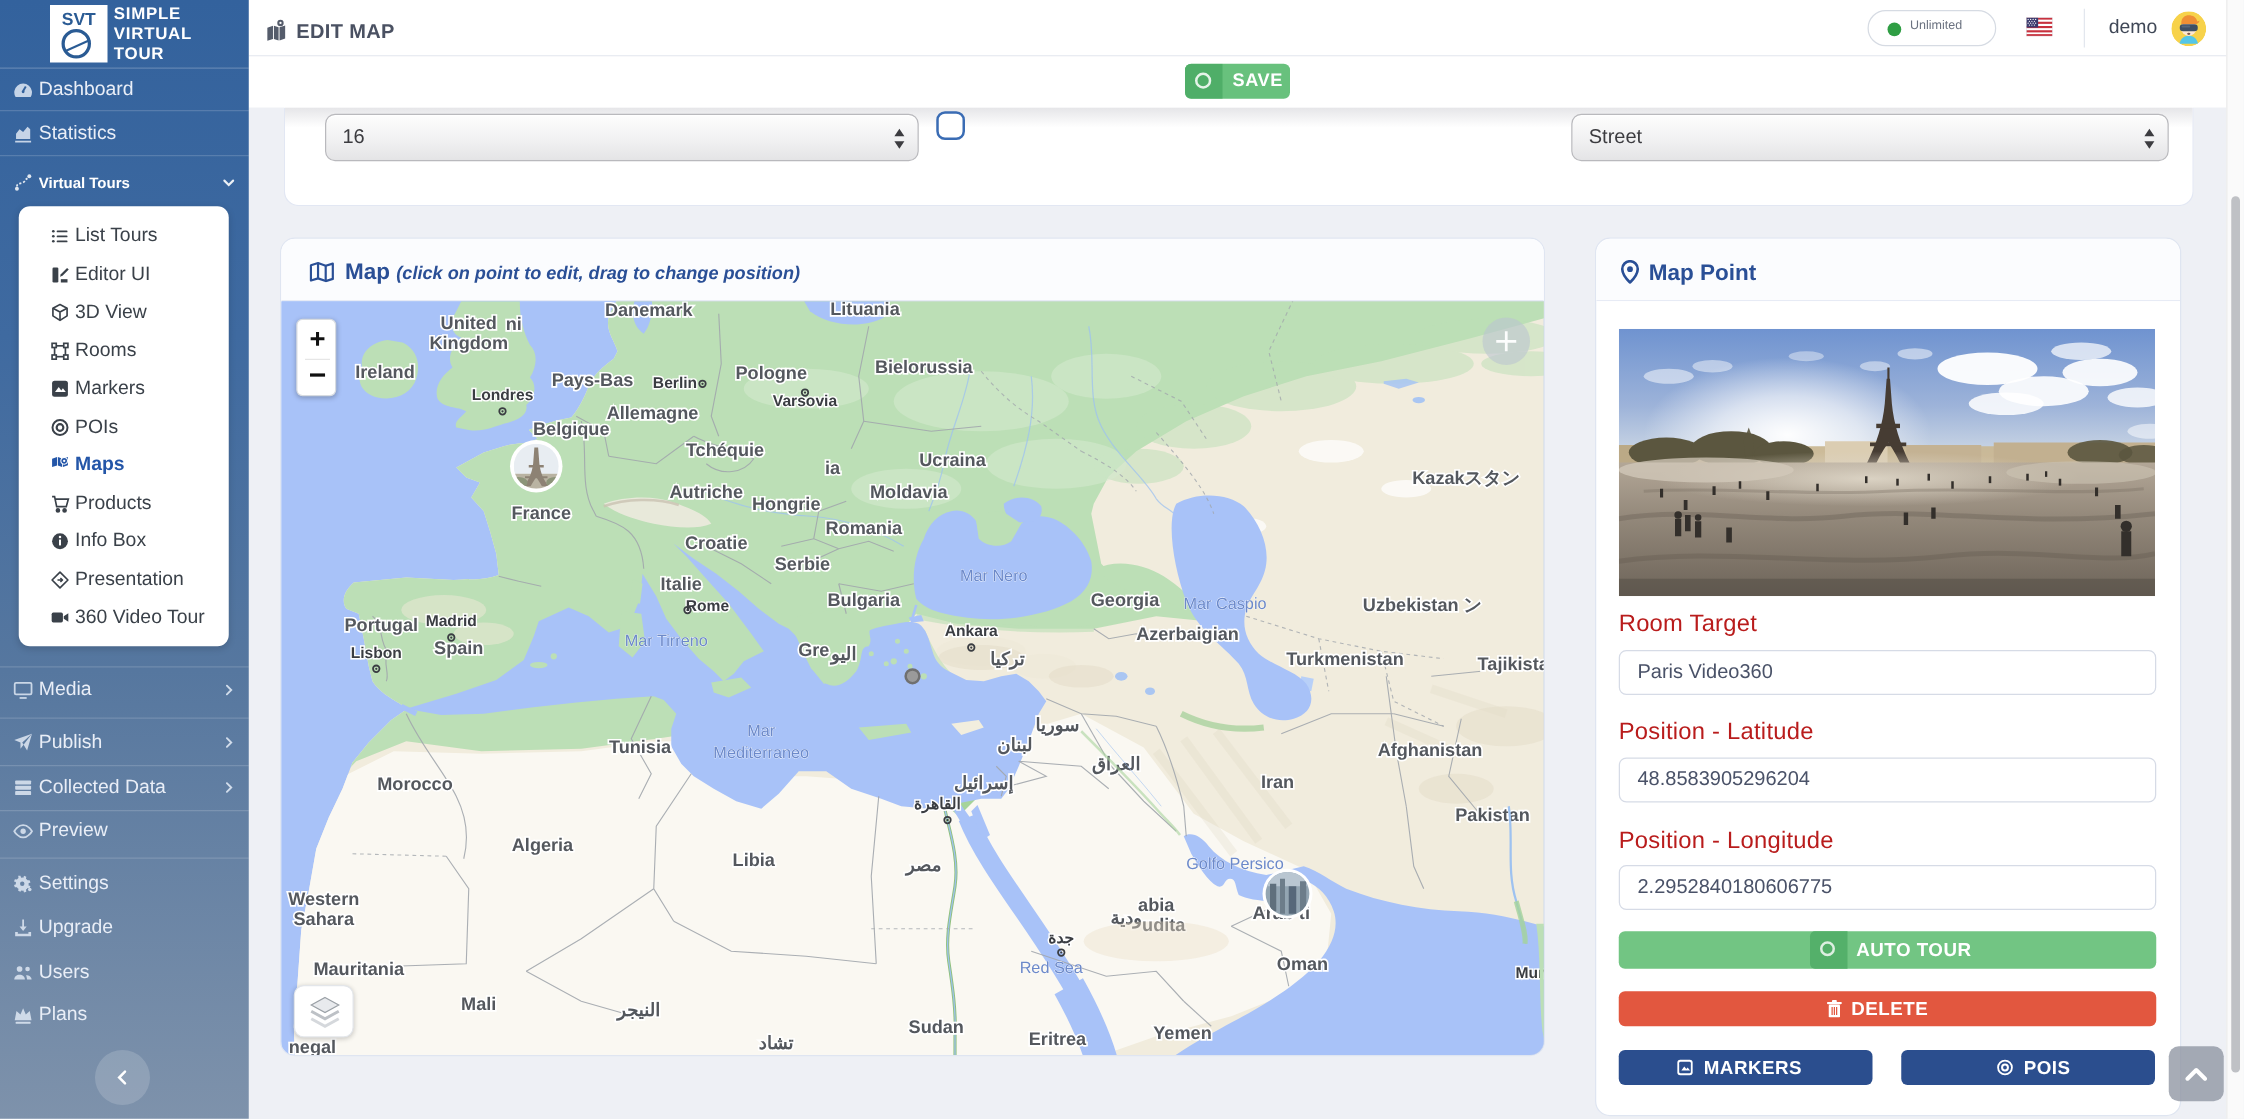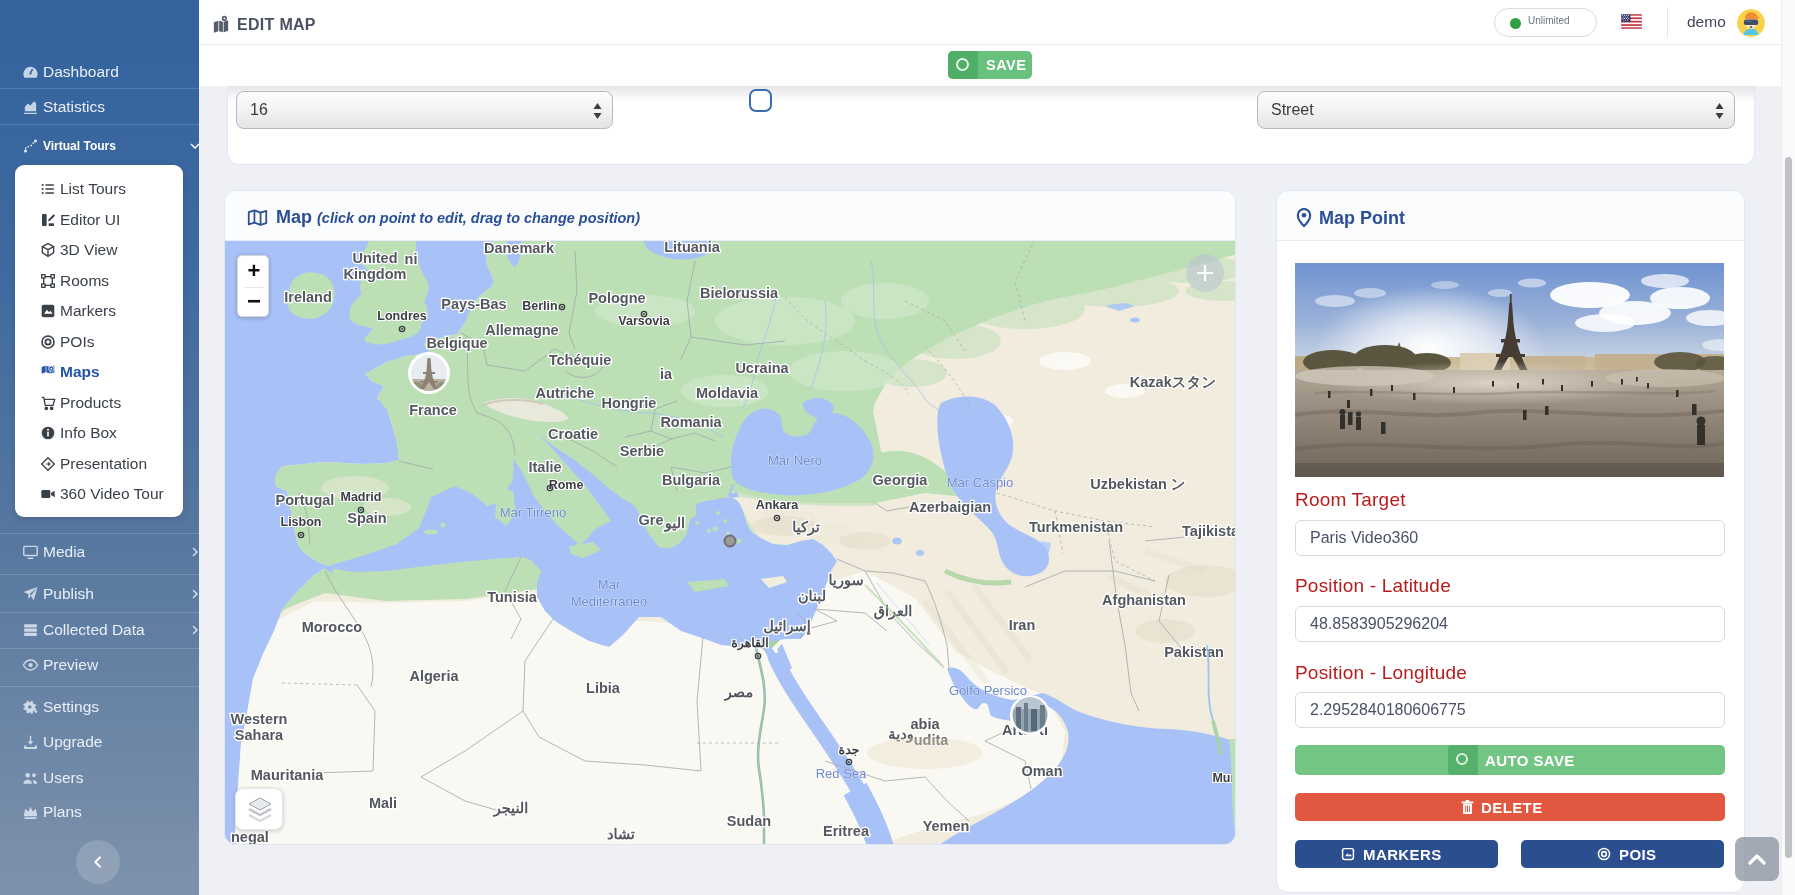--- a/index.html
+++ b/index.html
@@ -5,21 +5,21 @@
 * { margin:0; padding:0; box-sizing:border-box; }
 html,body { width:1795px; height:895px; overflow:hidden; font-family:"Liberation Sans",sans-serif; background:#eef0f5; }
 .abs { position:absolute; }
 
 #sidebar { position:absolute; left:0; top:0; width:199px; height:895px;
   background:linear-gradient(180deg,#33629d 0%,#3f6aa0 30%,#56779f 60%,#7e92ab 100%); z-index:30; }
 #logo { position:absolute; left:0; top:0; width:199px; height:55px; border-bottom:1px solid rgba(255,255,255,.22); }
 #logobox { position:absolute; left:40px; top:4px; width:46px; height:46px; background:#fff; }
 #logobox .svt { position:absolute; left:0; top:3px; width:46px; text-align:center; color:#2a5b94; font-weight:bold; font-size:14px; letter-spacing:0; }
 #logotxt { position:absolute; left:91px; top:3px; color:#fff; font-weight:bold; font-size:13.5px; line-height:16px; letter-spacing:.6px; }
-.navrow { position:absolute; left:12px; width:199px; height:36px; color:#e9eef7; font-size:15.5px; font-weight:500; }
+.navrow { position:absolute; left:0; width:199px; height:36px; color:#e9eef7; font-size:15.5px; font-weight:500; }
 .navrow .ic { position:absolute; left:10px; top:50%; transform:translateY(-50%); width:17px; height:17px; opacity:.85; }
 .navrow .lbl { position:absolute; left:31px; top:50%; transform:translateY(-50%); }
 .navrow .chev { position:absolute; right:10px; top:50%; transform:translateY(-50%); width:12px; height:12px; opacity:.9; }
 .navdiv { position:absolute; left:0; width:199px; height:1px; background:rgba(255,255,255,.16); }
 #submenu { position:absolute; left:15px; top:165px; width:168px; height:352px; background:#fff; border-radius:9px; box-shadow:0 2px 6px rgba(0,0,0,.15); }
 .subitem { position:absolute; left:0; width:168px; height:30px; color:#3a4149; font-size:15.5px; }
 .subitem .ic { position:absolute; left:25px; top:50%; transform:translateY(-50%); width:16px; height:16px; }
 .subitem .lbl { position:absolute; left:45px; top:50%; transform:translateY(-50%); }
 .subitem.active { color:#2456a8; font-weight:bold; }
 #collapse { position:absolute; left:76px; top:840px; width:44px; height:44px; border-radius:50%; background:rgba(255,255,255,.16); }
@@ -54,20 +54,30 @@
 .bigbtn { position:absolute; left:18px; width:430px; border-radius:5px; color:#fff; font-weight:bold; font-size:15px; text-align:center; }
 
 #sbtrack { position:absolute; left:1781px; top:0; width:14px; height:895px; background:#fafafa; border-left:1px solid #ececec; z-index:40; }
 #sbthumb { position:absolute; left:3px; top:157px; width:7px; height:701px; background:#bfc1c5; border-radius:3.5px; }
 #scrolltop { position:absolute; left:1735px; top:837px; width:44px; height:44px; border-radius:8px; background:rgba(142,149,161,.78); z-index:35; }
 </style>
 </head>
 <body>
 
 <div id="sidebar">
+  <div id="logo">
+    <div id="logobox">
+      <div class="svt">SVT</div>
+      <svg class="abs" style="left:7px;top:19px" width="32" height="26" viewBox="0 0 32 26">
+        <circle cx="14" cy="12" r="10.5" fill="none" stroke="#2a5b94" stroke-width="2.6"></circle>
+        <line x1="5" y1="18" x2="25" y2="9" stroke="#2a5b94" stroke-width="1.6"></line>
+      </svg>
+    </div>
+    <div id="logotxt">SIMPLE<br>VIRTUAL<br>TOUR</div>
+  </div>
   <div class="navrow" style="top:54px">
       <svg class="ic" viewBox="0 0 24 24" fill="none" stroke="#dfe8f4" stroke-width="2">
         <path d="M3.5 20a10 10 0 1 1 17 0z" fill="#dfe8f4" stroke="none"></path>
         <path d="M12 13l3-5" stroke="#33629d" stroke-width="2.2"></path>
         <circle cx="12" cy="14" r="1.6" fill="#33629d" stroke="none"></circle>
       </svg>
       <span class="lbl">Dashboard</span>
     </div>
   <div class="navdiv" style="top:88px"></div>
   <div class="navrow" style="top:89px">
@@ -310,21 +320,21 @@
 <div id="savebar">
   <div id="savebtn">
       <span class="iconbox"></span>
       <span class="ring"></span>
       <span class="txt">SAVE</span>
     </div>
 </div>
 
 <div id="formcard">
     <div style="position:absolute;left:0;top:0;width:100%;height:16px;background:linear-gradient(180deg,#e5e5e8 0%,rgba(255,255,255,0) 100%);border-radius:0"></div>
-  <div class="selectbox" style="left:8px;top:5px;width:377px">
+  <div class="selectbox" style="left:32px;top:5px;width:475px">
       <span class="val">16</span>
       <span class="arr"><svg width="11" height="20" viewBox="0 0 11 20">
           <path d="M5.5 2L9.5 8H1.5z" fill="#3c3c40"></path>
           <path d="M5.5 18L1.5 12h8z" fill="#3c3c40"></path>
         </svg></span>
     </div>
   <div id="checkbox"></div>
   <div class="selectbox" style="left:1029px;top:5px;width:478px">
       <span class="val">Street</span>
       <span class="arr"><svg width="11" height="20" viewBox="0 0 11 20">
@@ -784,21 +794,21 @@
     </div>
   <div class="flabel" style="top:298px">Room Target</div>
   <div class="finput" style="top:329px">Paris Video360</div>
   <div class="flabel" style="top:384px">Position - Latitude</div>
   <div class="finput" style="top:415px">48.8583905296204</div>
   <div class="flabel" style="top:471px">Position - Longitude</div>
   <div class="finput" style="top:501px">2.2952840180606775</div>
   <div class="bigbtn" id="autosave" style="top:554px;height:30px;background:#72c583">
 <div style="position:absolute;left:153px;top:0;width:30px;height:30px;background:#54b06a;border-radius:4px 0 0 4px"></div>
 <div style="position:absolute;left:161px;top:8px;width:12px;height:12px;border:2px solid rgba(255,255,255,.8);border-radius:50%"></div>
-<span style="position:absolute;left:190px;top:7px;letter-spacing:.4px">AUTO SAVE</span>
+<span style="position:absolute;left:190px;top:7px;letter-spacing:.4px">AUTO TOUR</span>
     </div>
   <div class="bigbtn" id="delbtn" style="top:602px;height:28px;background:#e2573f">
 <svg style="position:absolute;left:166px;top:7px" width="13" height="14" viewBox="0 0 13 14" fill="#fff">
         <rect x="2" y="3.5" width="9" height="10.5" rx="1"></rect>
         <rect x="0.5" y="1.5" width="12" height="1.8" rx="0.9"></rect>
         <rect x="4.5" y="0" width="4" height="1.8" rx="0.9"></rect>
         <g stroke="#e2573f" stroke-width="1">
           <path d="M4.7 5.5v6.5M6.5 5.5v6.5M8.3 5.5v6.5"></path>
         </g>
       </svg>

